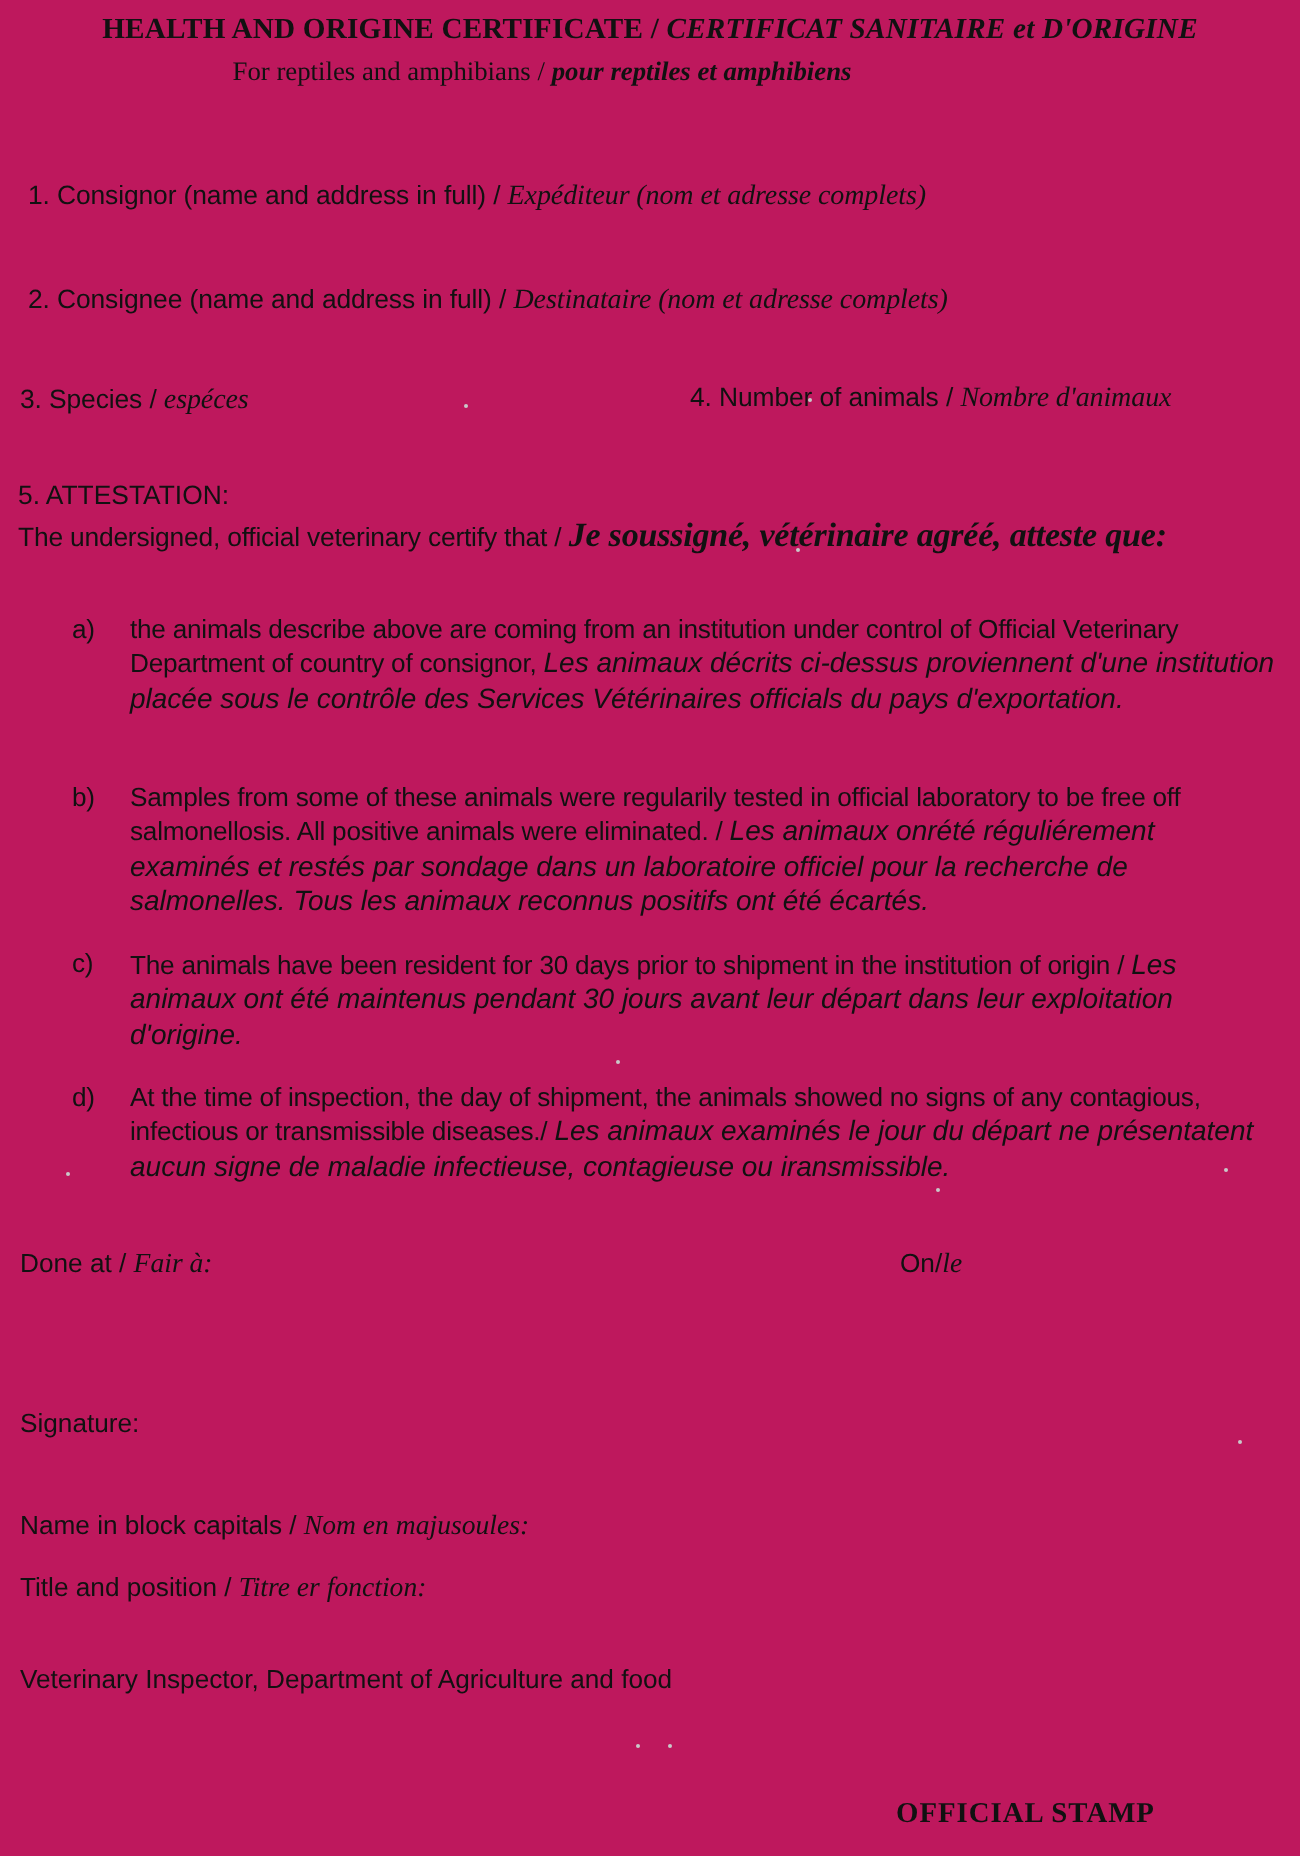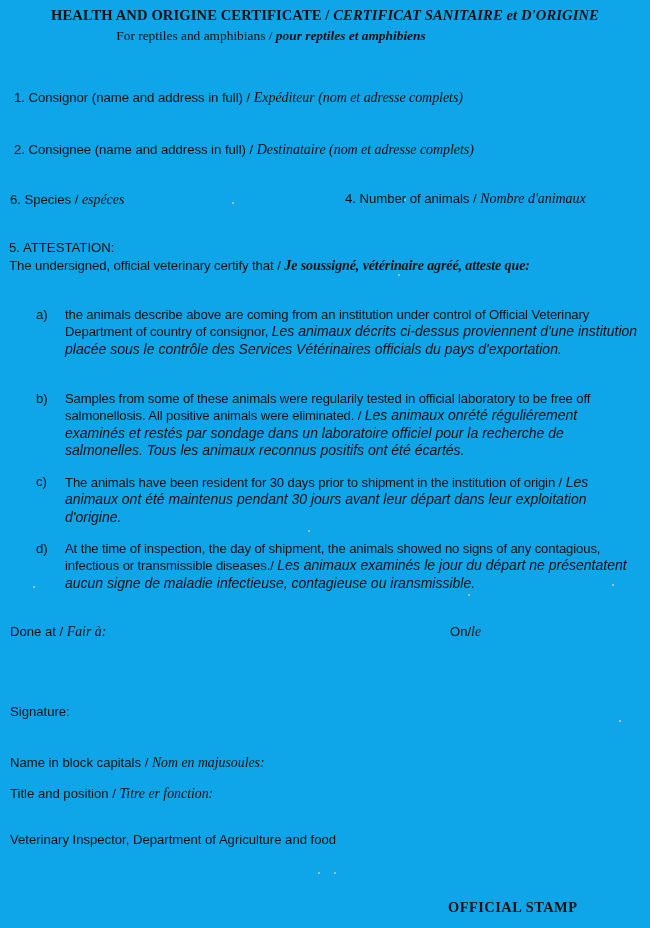--- a/index.html
+++ b/index.html
@@ -14,21 +14,21 @@
     position: relative;
     overflow: hidden;
     font-family: "Liberation Sans", sans-serif;
     color: #111111;
     -webkit-font-smoothing: antialiased;
   }
 
   .page {
     position: absolute;
     inset: 0;
-    background: #0ea5e9;
+    background: #be185d;
   }
 
   
   .doc-title {
     position: absolute;
     top: 7px;
     left: 0;
     width: 650px;
     text-align: center;
     font-family: "Liberation Serif", serif;
@@ -87,21 +87,21 @@
     top: 258px;
     left: 9px;
     font-size: 13.2px;
     white-space: nowrap;
     letter-spacing: -0.1px;
   }
   #attestation-intro .fr {
     font-style: italic;
     font-family: "Liberation Serif", serif;
     font-weight: bold;
-    font-size: 14px;
+    font-size: 17px;
   }
 
   
   .clause {
     position: absolute;
     left: 36px;
     width: 604px;
     font-size: 13.1px;
     line-height: 16.4px;
     letter-spacing: -0.12px;
@@ -183,21 +183,21 @@
 
   <div class="field-line" id="field-consignor">
     <span>1. Consignor (name and address in full) / </span><span class="fr">Expéditeur (nom et adresse complets)</span>
   </div>
 
   <div class="field-line" id="field-consignee">
     <span>2. Consignee (name and address in full) / </span><span class="fr">Destinataire (nom et adresse complets)</span>
   </div>
 
   <div class="field-line" id="field-species">
-    <span>6. Species / </span><span class="fr">espéces</span>
+    <span>3. Species / </span><span class="fr">espéces</span>
   </div>
 
   <div class="field-line" id="field-number">
     <span>4. Number of animals / </span><span class="fr">Nombre d'animaux</span>
   </div>
 
   <div id="attestation-heading">5. ATTESTATION:</div>
 
   <div id="attestation-intro">
     <span>The undersigned, official veterinary certify that / </span><span class="fr">Je soussigné, vétérinaire agréé, atteste que:</span>

